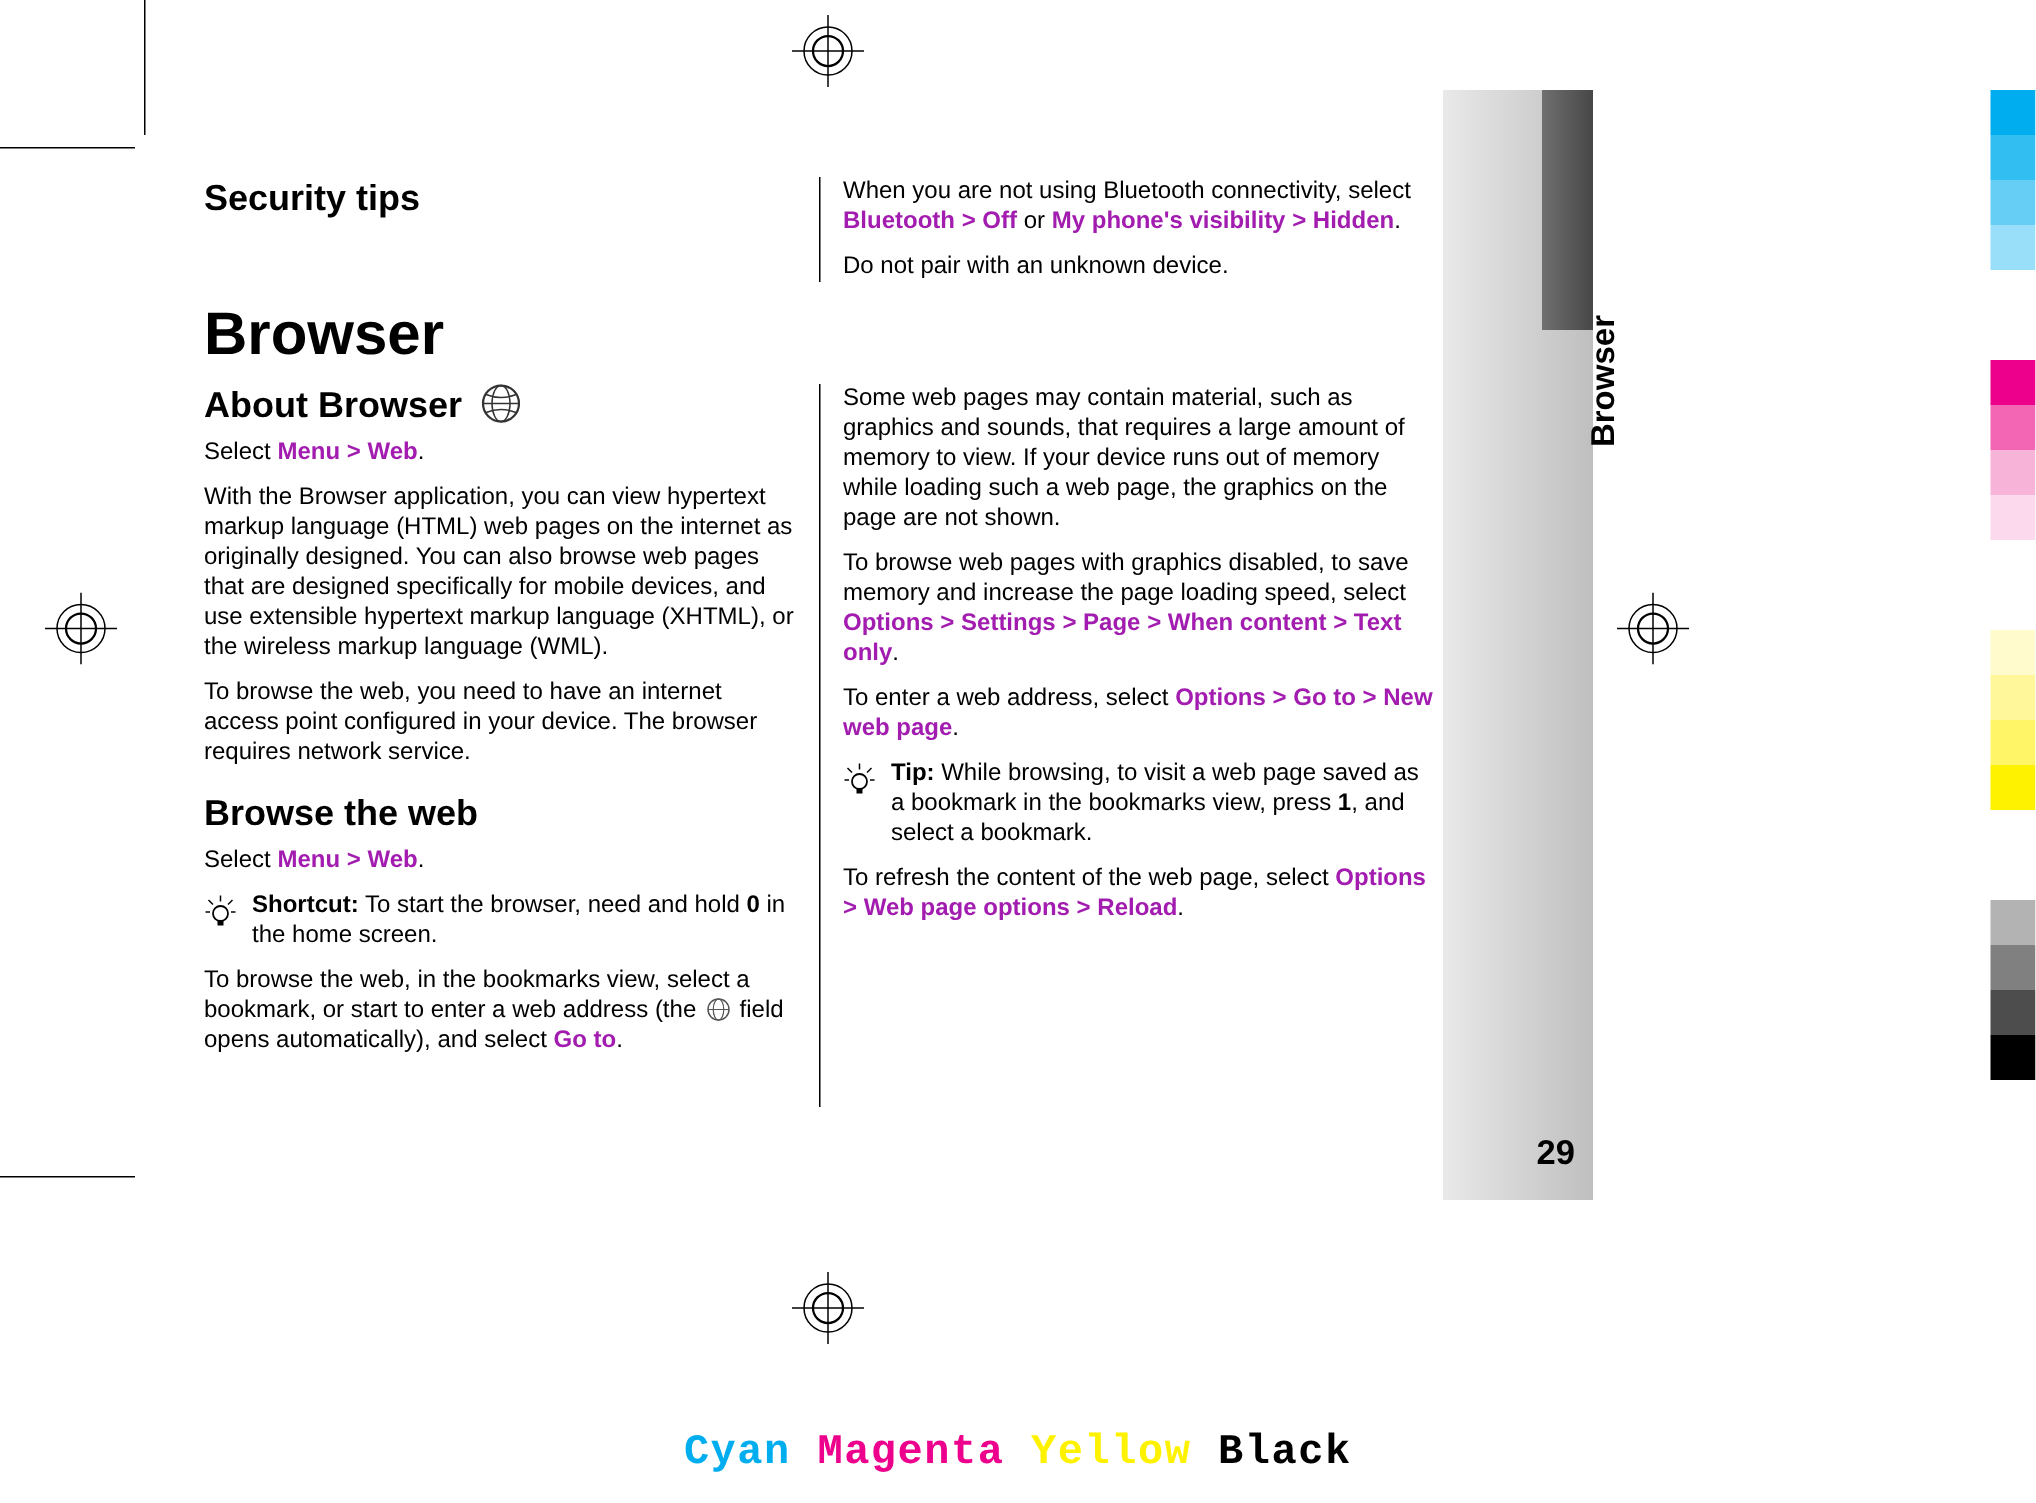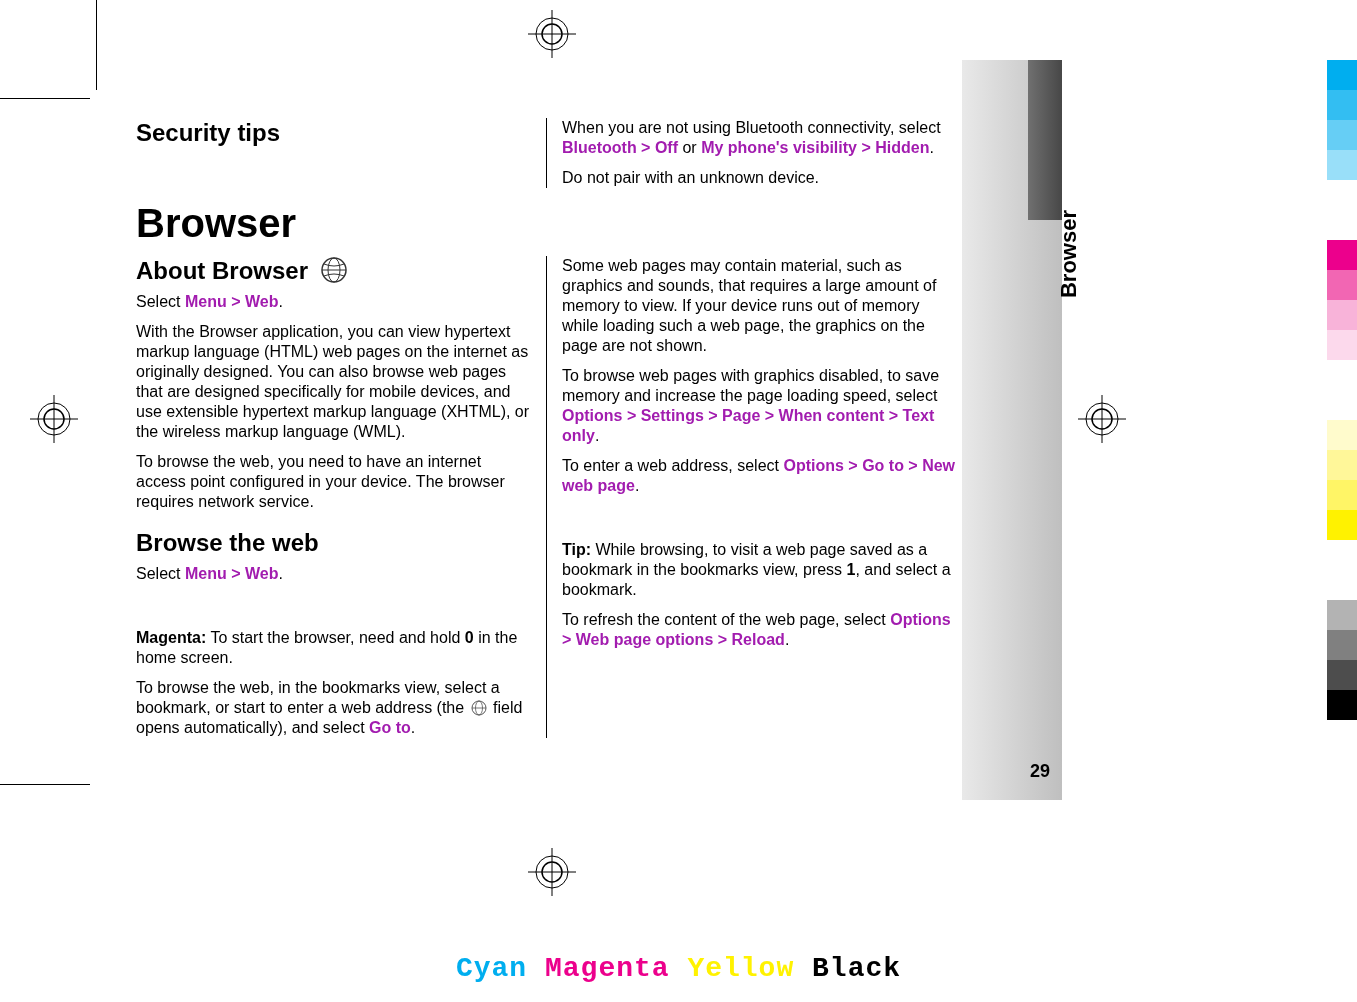--- a/index.html
+++ b/index.html
@@ -112,21 +112,20 @@
     display:inline-block;
     width:16px;height:16px;
     vertical-align:-3px;
     margin: 0 2px;
   }
   .tip {
     display: flex;
     align-items: flex-start;
     gap: 10px;
     margin: 6px 0 10px 0;
-    flex-direction: column;
   }
   .tip-icon {
     flex: 0 0 22px;
     height: 22px;
     margin-top: 2px;
   }
   .tip-text { flex: 1 1 auto; }
 
   
   .thumb-tab {
@@ -153,21 +152,21 @@
     transform-origin: right top;
     font-size: 22px;
     font-weight: bold;
     color: #000;
     white-space: nowrap;
   }
   .page-num {
     position: absolute;
     right: 12px;
     bottom: 18px;
-    font-size: 18px;
+    font-size: 23px;
     font-weight: bold;
     color: #000;
     margin-left: 31px;
   }
 </style>
 </head>
 <body>
 
 <div class="crop-mark cm-tl-v"></div>
 <div class="crop-mark cm-tl-h"></div>
@@ -262,21 +261,21 @@
             <circle cx="11" cy="13" r="5" fill="none" stroke="#000" stroke-width="1.2"></circle>
             <rect x="9" y="18" width="4" height="3" fill="#000"></rect>
             <line x1="11" y1="1" x2="11" y2="5" stroke="#000"></line>
             <line x1="3" y1="4" x2="6" y2="7" stroke="#000"></line>
             <line x1="19" y1="4" x2="16" y2="7" stroke="#000"></line>
             <line x1="1" y1="12" x2="4" y2="12" stroke="#000"></line>
             <line x1="21" y1="12" x2="18" y2="12" stroke="#000"></line>
           </svg>
       </span>
       <div class="tip-text">
-        <b class="k">Magenta:</b><span> To start the browser, need and hold </span><b class="k">0</b><span> in the home screen.</span>
+        <b class="k">Shortcut:</b><span> To start the browser, need and hold </span><b class="k">0</b><span> in the home screen.</span>
       </div>
     </div>
 
     <p>
       <span>To browse the web, in the bookmarks view, select a bookmark, or start to enter a web address (the </span>
       <span class="tiny-globe">
         <svg viewBox="0 0 16 16">
             <circle cx="8" cy="8" r="7" fill="none" stroke="#555" stroke-width="1"></circle>
             <ellipse cx="8" cy="8" rx="3.5" ry="7" fill="none" stroke="#555" stroke-width="0.8"></ellipse>
             <line x1="1" y1="8" x2="15" y2="8" stroke="#555" stroke-width="0.8"></line>

